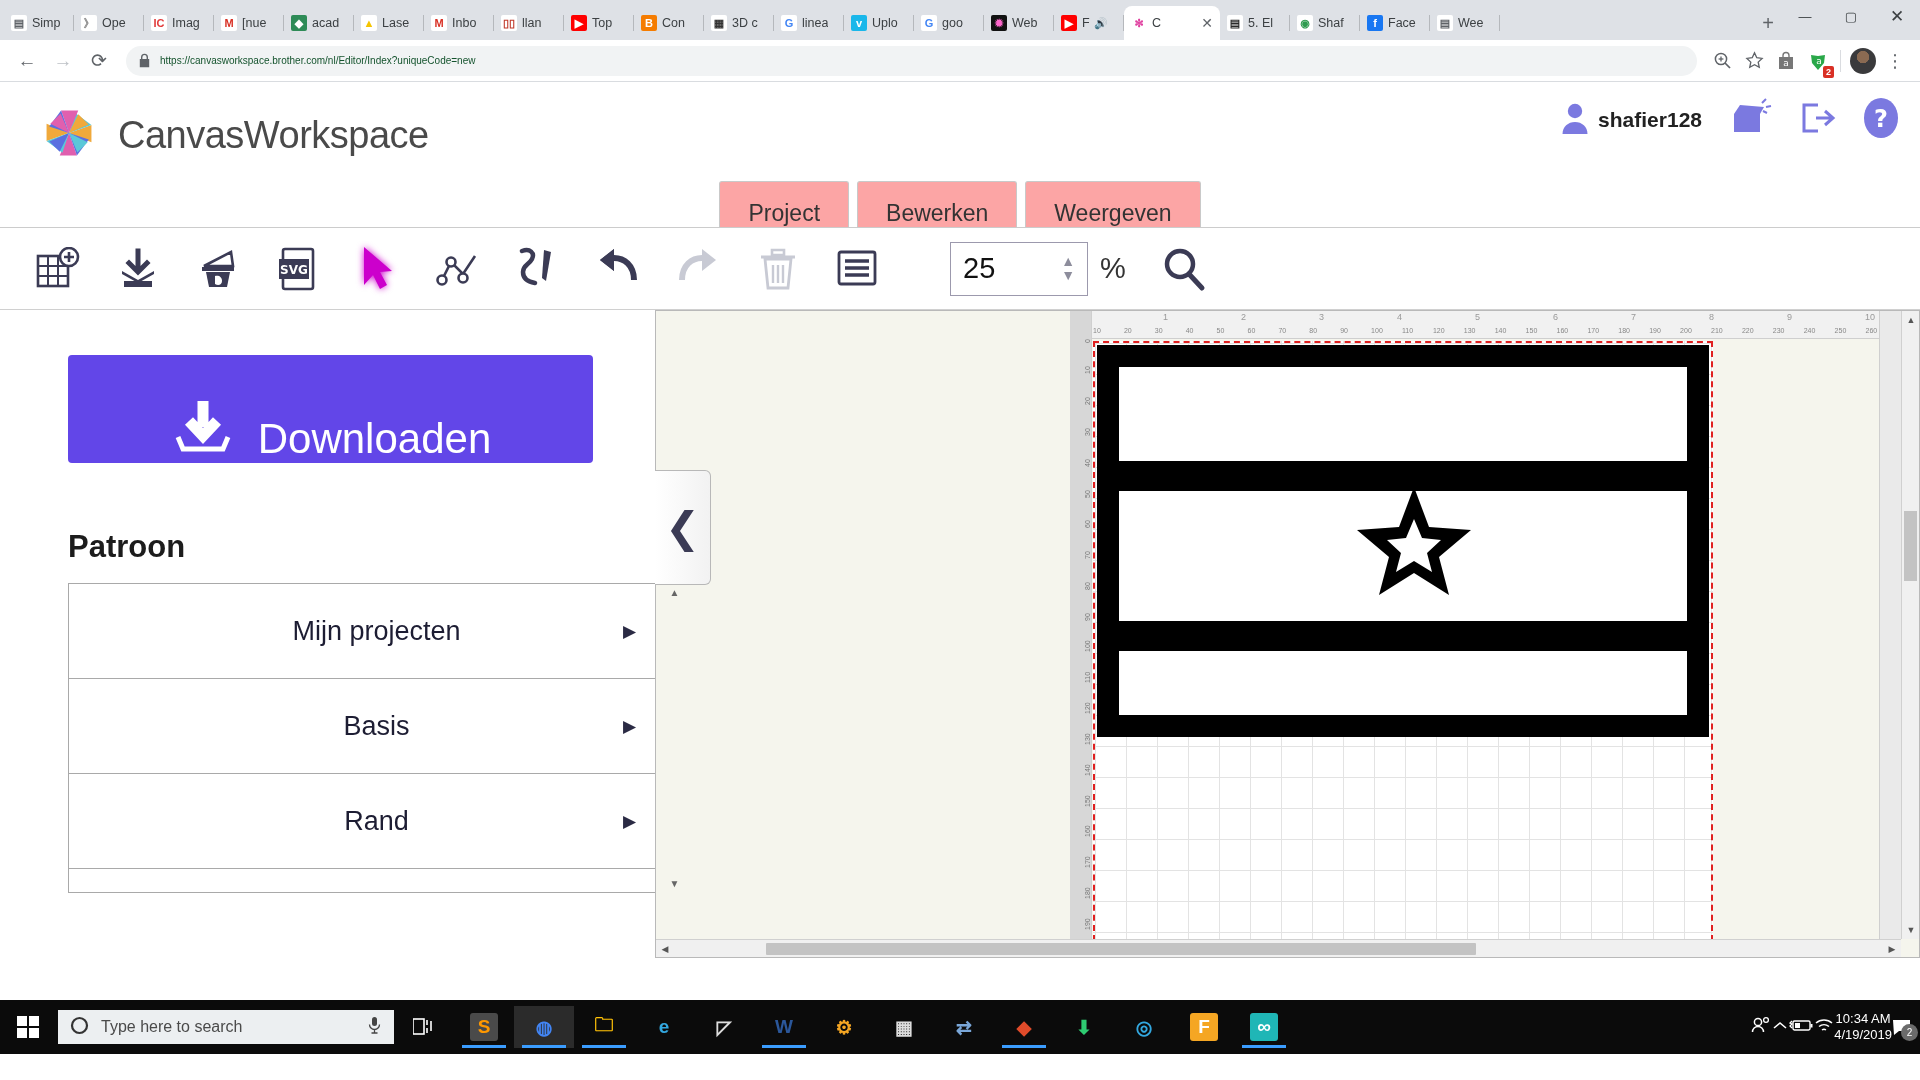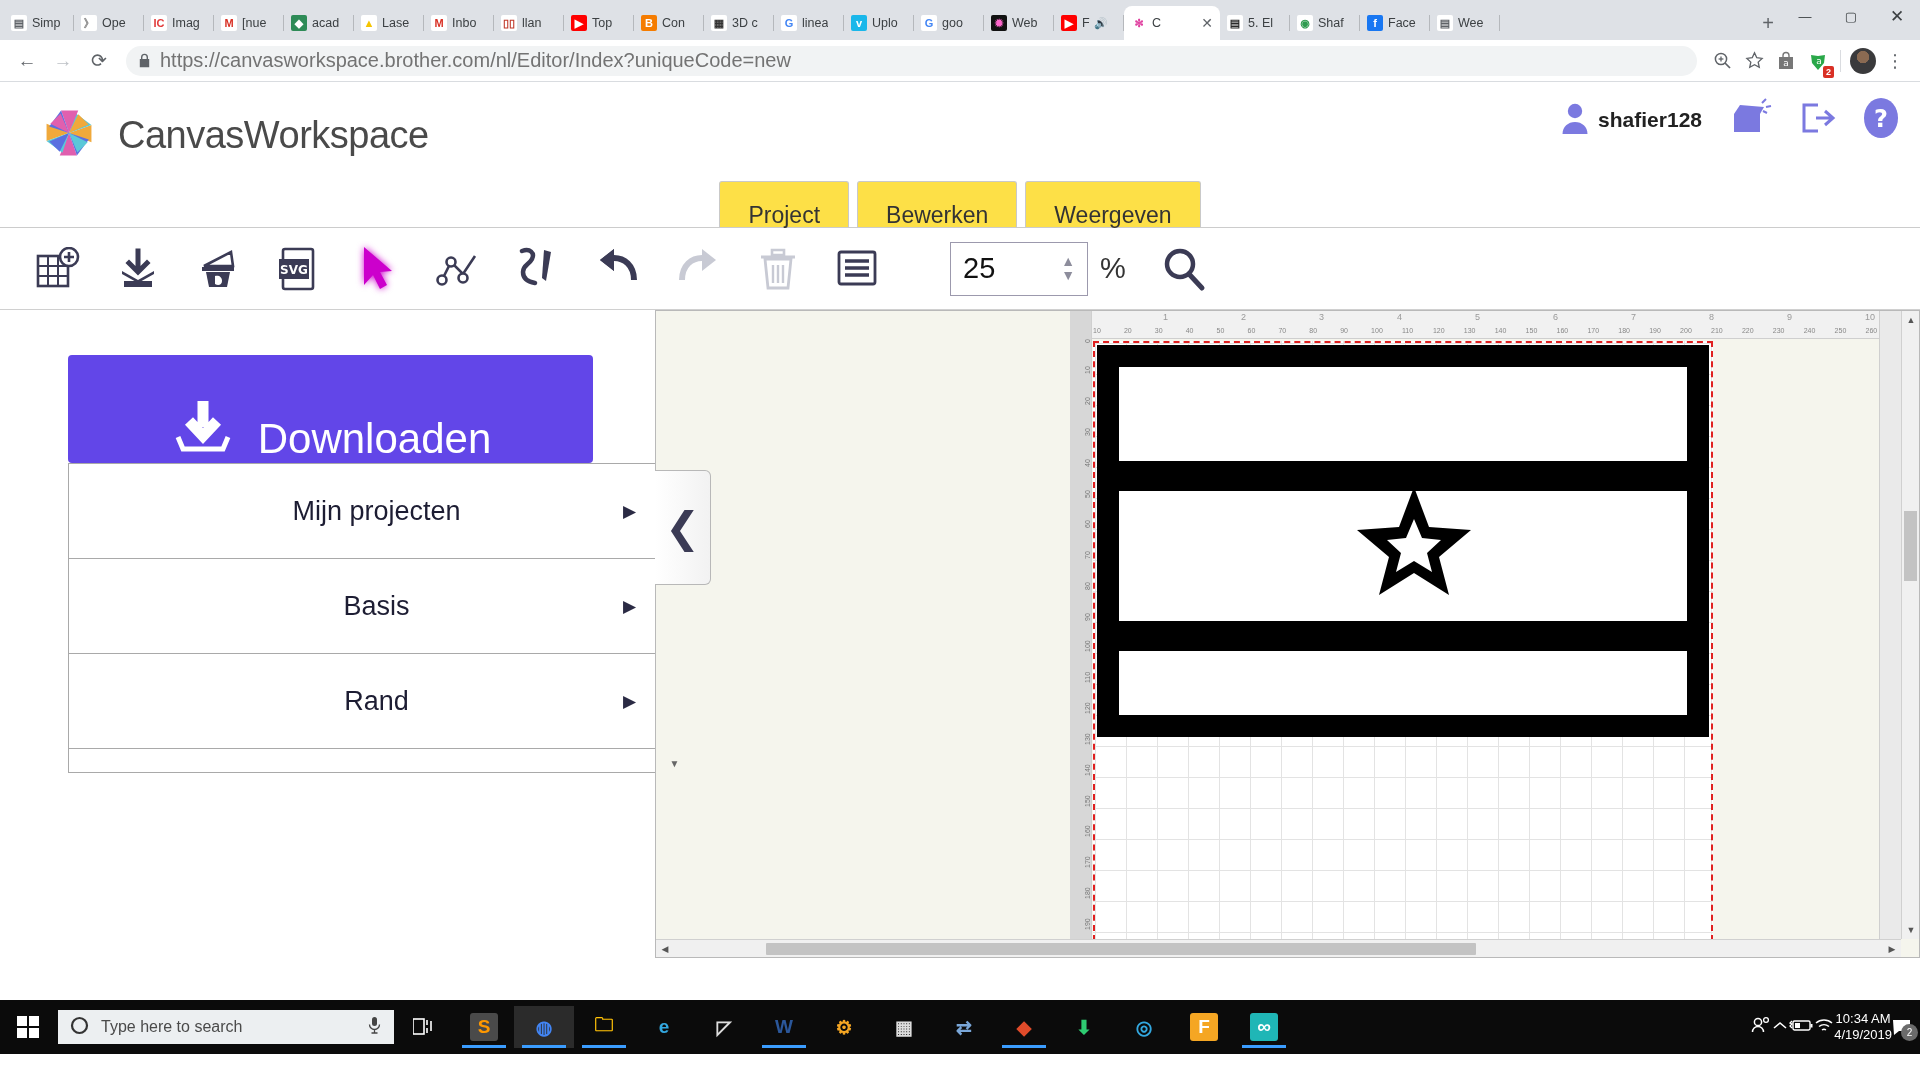--- a/index.html
+++ b/index.html
@@ -59,21 +59,21 @@
     width: 34px; height: 34px; display: flex; align-items: center;
     justify-content: center; color: #5f6368; font-size: 19px; border-radius: 50%;
   }
   .nav-btn.disabled { color: #bdc1c6; }
   .omnibox {
     flex: 1; height: 30px; background: #f1f3f4; border-radius: 15px;
     display: flex; align-items: center; padding: 0 12px; margin: 0 8px;
     gap: 9px; min-width: 0;
   }
   .omnibox .url {
-    font-size: 20px; color: #737373; white-space: nowrap;
+    font-size: 10px; color: #14532d; white-space: nowrap;
     overflow: hidden; flex: 1;
   }
   .omni-icon { color: #5f6368; font-size: 15px; display:flex; }
   .tb-right { display: flex; align-items: center; gap: 2px; }
   .ext-icon { width: 30px; height: 30px; display: flex; align-items: center;
     justify-content: center; position: relative; }
   .badge-red {
     position: absolute; right: -1px; bottom: -2px; background: #d93025;
     color: #fff; font-size: 9px; font-weight: bold; border-radius: 2px;
     padding: 0px 3px; line-height: 12px;
@@ -98,23 +98,23 @@
   .brother-logo {
     font-size: 48px; font-weight: bold; color: #1a1aa8; letter-spacing: -2px;
     font-family: "DejaVu Sans", sans-serif;
   }
 
   .tabs-row {
     display: flex; justify-content: center; gap: 8px; align-items: flex-end;
     height: 46px; position: relative; border-bottom: 1px solid #ccc;
   }
   .app-tab {
-    border: 1px solid #c9c9c9; border-bottom: none; background: #fde047;
-    padding: 20px 28px; font-size: 23px; color: #333; border-radius: 3px 3px 0 0;
-    height: 46px; display: flex; align-items: flex-start;
+    border: 1px solid #c9c9c9; border-bottom: none; background: #fca5a5;
+    padding: 0 28px; font-size: 23px; color: #333; border-radius: 3px 3px 0 0;
+    height: 46px; display: flex; align-items: flex-end;
   }
 
   .toolbar {
     height: 82px; display: flex; align-items: center; gap: 0px;
     border-bottom: 1px solid #d0d0d0; padding-left: 18px;
   }
   .name-input {
     width: 237px; height: 50px; border: 1px solid #9a9a9a; background: #fff;
     display: flex; align-items: center; padding: 0 12px;
     font-size: 22px; color: #8a8a8a; margin-right: 24px;
@@ -593,20 +593,21 @@
     <div class="left-panel">
       <div class="download-btn">
         <span>
           <svg width="66" height="62" viewBox="0 0 66 62">
               <path d="M33 4v26M19 24l14 15 14-15" stroke="#fff" stroke-width="11" fill="none" stroke-linecap="butt"></path>
               <path d="M8 40l5 12h40l5-12" fill="none" stroke="#fff" stroke-width="5"></path>
             </svg>
         </span>
         <span class="download-label">Downloaden</span>
       </div>
+      <div class="patroon-title">Patroon</div>
       <div class="patt-list">
         <div id="pattern-items">
             <div class="patt-item">
               <span>Mijn projecten</span>
               <span class="patt-arrow">▶</span>
             </div>
             <div class="patt-item">
               <span>Basis</span>
               <span class="patt-arrow">▶</span>
             </div>

